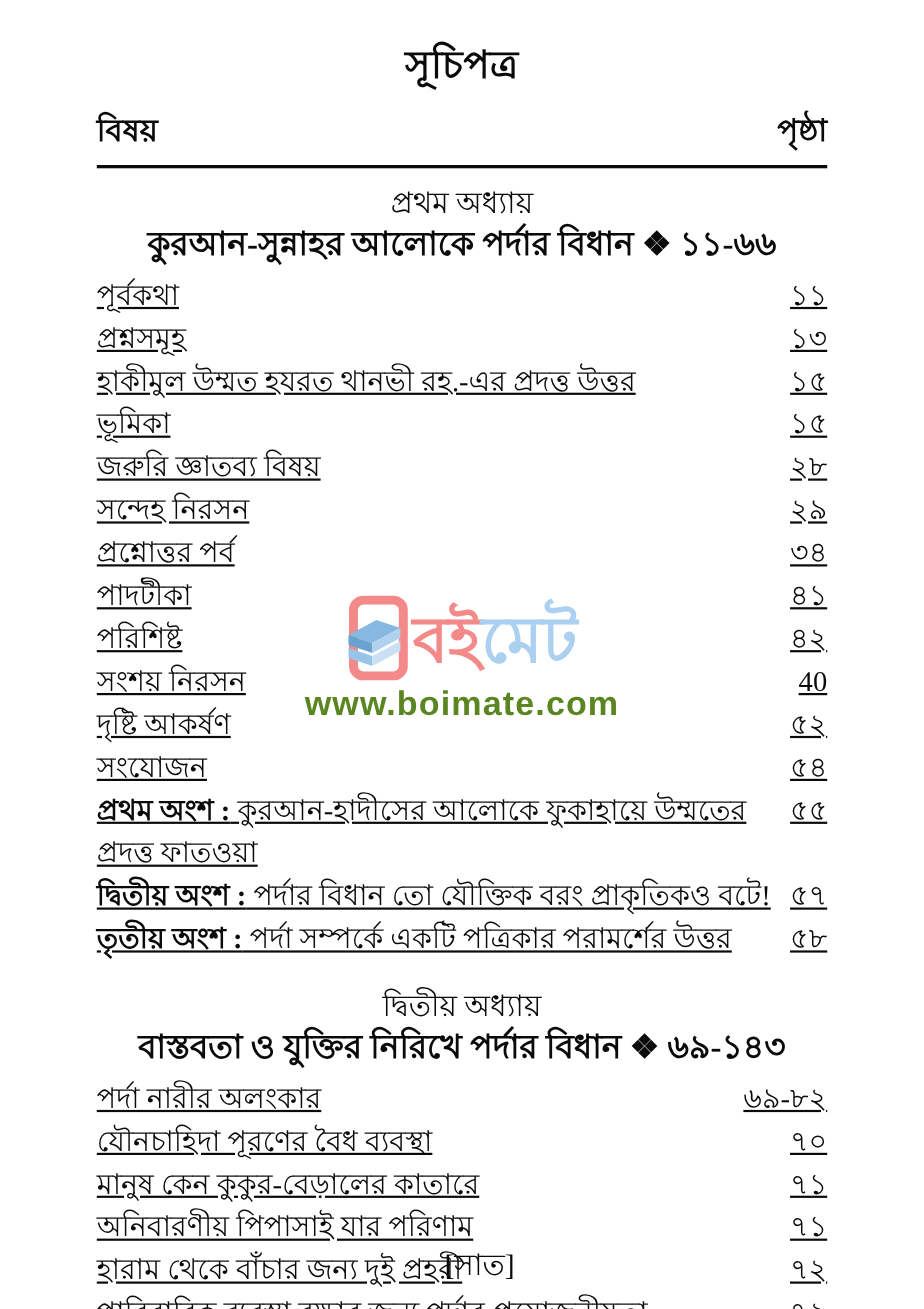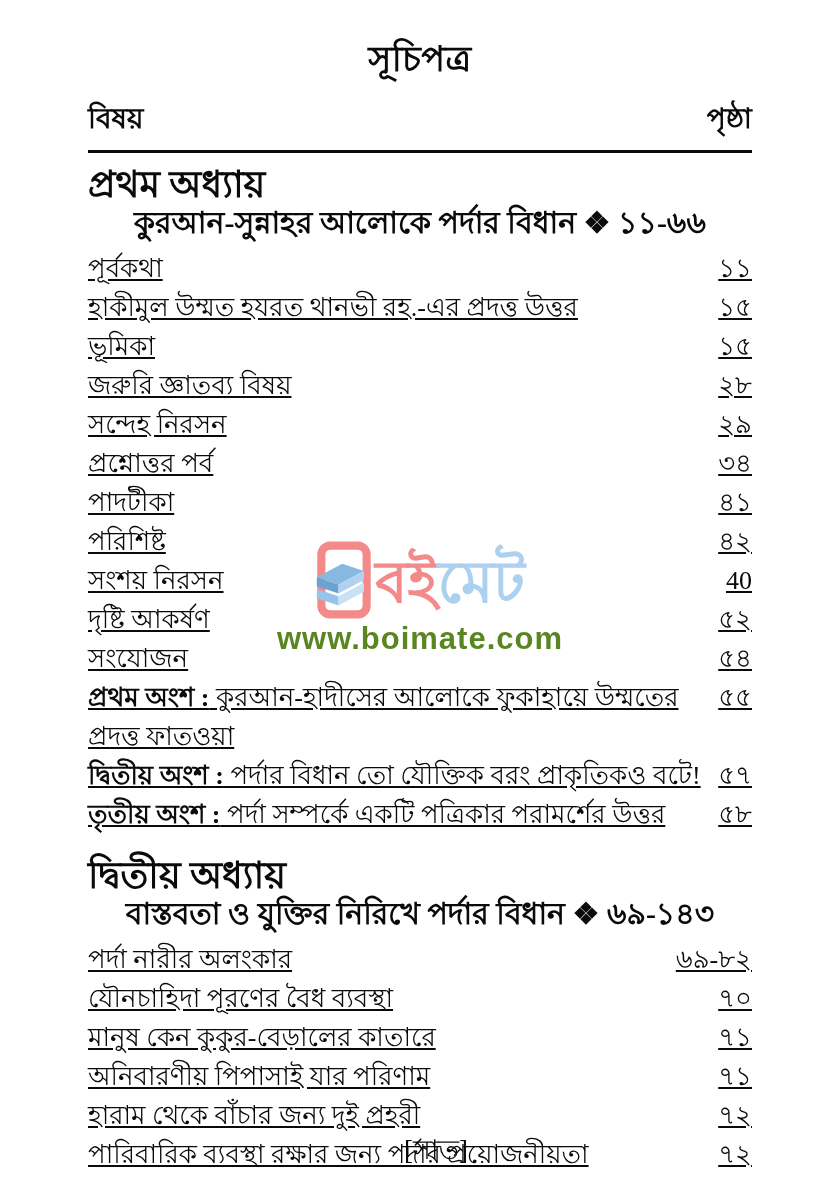--- a/index.html
+++ b/index.html
@@ -22,22 +22,22 @@
   }
   .col-header {
     display:flex; justify-content:space-between; align-items:flex-start;
     font-size:28px; font-weight:bold;
     padding-bottom:6px;
     border-bottom:3px solid #0a0a0a;
   }
   .chapter { margin-top:14px; }
   .chapter + .chapter { margin-top:24px; }
   .ch-head {
-    text-align:left; font-weight:bold;
-    font-size:37px; line-height:36px;
+    text-align:center; font-weight:normal;
+    font-size:27px; line-height:36px;
   }
   .ch-sub {
     text-align:center; font-weight:bold;
     font-size:30px; line-height:40px;
     margin-bottom:6px;
   }
   .row {
     display:flex; justify-content:space-between; align-items:baseline;
     font-size:26px; line-height:39px;text-decoration:underline;
   }
@@ -103,20 +103,24 @@
 
     <div>
         <section class="chapter">
           <div class="ch-head">প্রথম অধ্যায়</div>
           <div class="ch-sub">কুরআন-সুন্নাহর আলোকে পর্দার বিধান ❖ ১১-৬৬</div>
           <div class="row">
             <span class="t">পূর্বকথা</span>
             <span class="page-num">১১</span>
           </div>
           <div class="row">
+            <span class="t">প্রশ্নসমূহ</span>
+            <span class="page-num">১৩</span>
+          </div>
+          <div class="row">
             <span class="t">হাকীমুল উম্মত হযরত থানভী রহ.-এর প্রদত্ত উত্তর</span>
             <span class="page-num">১৫</span>
           </div>
           <div class="row">
             <span class="t">ভূমিকা</span>
             <span class="page-num">১৫</span>
           </div>
           <div class="row">
             <span class="t">জরুরি জ্ঞাতব্য বিষয়</span>
             <span class="page-num">২৮</span>

